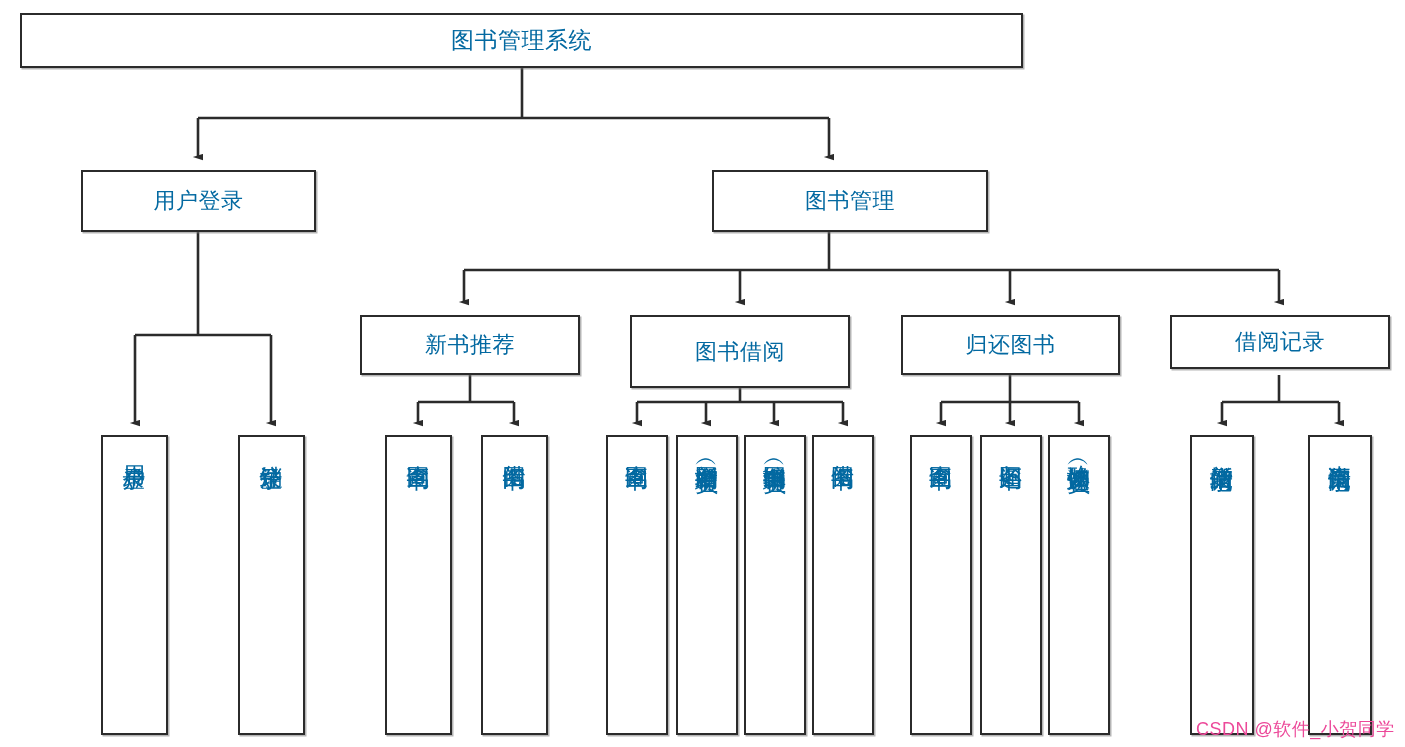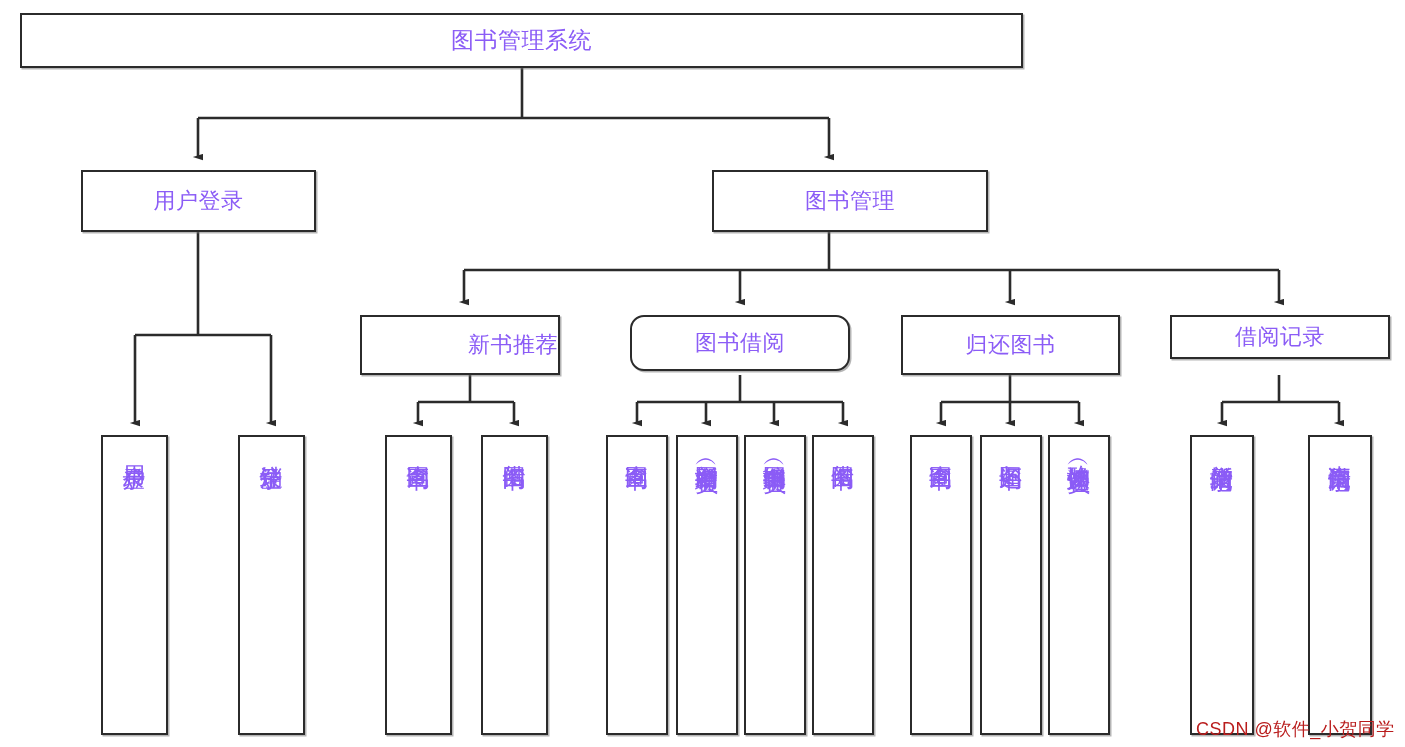--- a/index.html
+++ b/index.html
@@ -28,21 +28,21 @@
   }
   .node {
     position: absolute;
     box-sizing: border-box;
     background: #ffffff;
     border: 2px solid #2b2b2b;
     box-shadow: 1.5px 1.5px 0 rgba(120,120,120,0.55);
     display: flex;
     align-items: center;
     justify-content: center;
-    color: #8b5cf6;
+    color: #0369a1;
     z-index: 2;
   }
   .node .label {
     display: block;
     text-align: center;
     line-height: 1.18;
     letter-spacing: 0.5px;
   }
   
   .node.horizontal .label {
@@ -64,21 +64,21 @@
     line-height: 1.05;
     letter-spacing: 1px;
     max-height: 285px;
   }
   .node.vertical.tall .label {
     max-height: 288px;
   }
   .watermark {
     position: absolute;
     font-size: 18px;
-    color: #b91c1c;
+    color: #ec4899;
     letter-spacing: 0.5px;
     white-space: nowrap;
     z-index: 3;
     user-select: none;
   }
 </style>
 </head>
 <body>
 
 <div id="diagram-root">
@@ -139,33 +139,33 @@
   </div>
 
   <div class="node horizontal" style="left:81px; top:170px; width:235px; height:62px;">
     <span class="label">用户登录</span>
   </div>
 
   <div class="node horizontal" style="left:712px; top:170px; width:276px; height:62px;">
     <span class="label">图书管理</span>
   </div>
 
-  <div class="node horizontal" style="left:360px; top:315px; width:200px; height:60px;justify-content:flex-end;">
+  <div class="node horizontal" style="left:360px; top:315px; width:220px; height:60px;">
     <span class="label">新书推荐</span>
   </div>
 
-  <div class="node horizontal" style="left:630px; top:315px; width:220px; height:56px;border-radius:14px;">
+  <div class="node horizontal" style="left:630px; top:315px; width:220px; height:73px;">
     <span class="label">图书借阅</span>
   </div>
 
   <div class="node horizontal" style="left:901px; top:315px; width:219px; height:60px;">
     <span class="label">归还图书</span>
   </div>
 
-  <div class="node horizontal" style="left:1170px; top:315px; width:220px; height:44px;">
+  <div class="node horizontal" style="left:1170px; top:315px; width:220px; height:54px;">
     <span class="label">借阅记录</span>
   </div>
 
   <div class="node vertical" style="left:101px; top:435px; width:67px; height:300px;">
     <span class="label">用户登录</span>
   </div>
 
   <div class="node vertical" style="left:238px; top:435px; width:67px; height:300px;">
     <span class="label">注销登录</span>
   </div>

